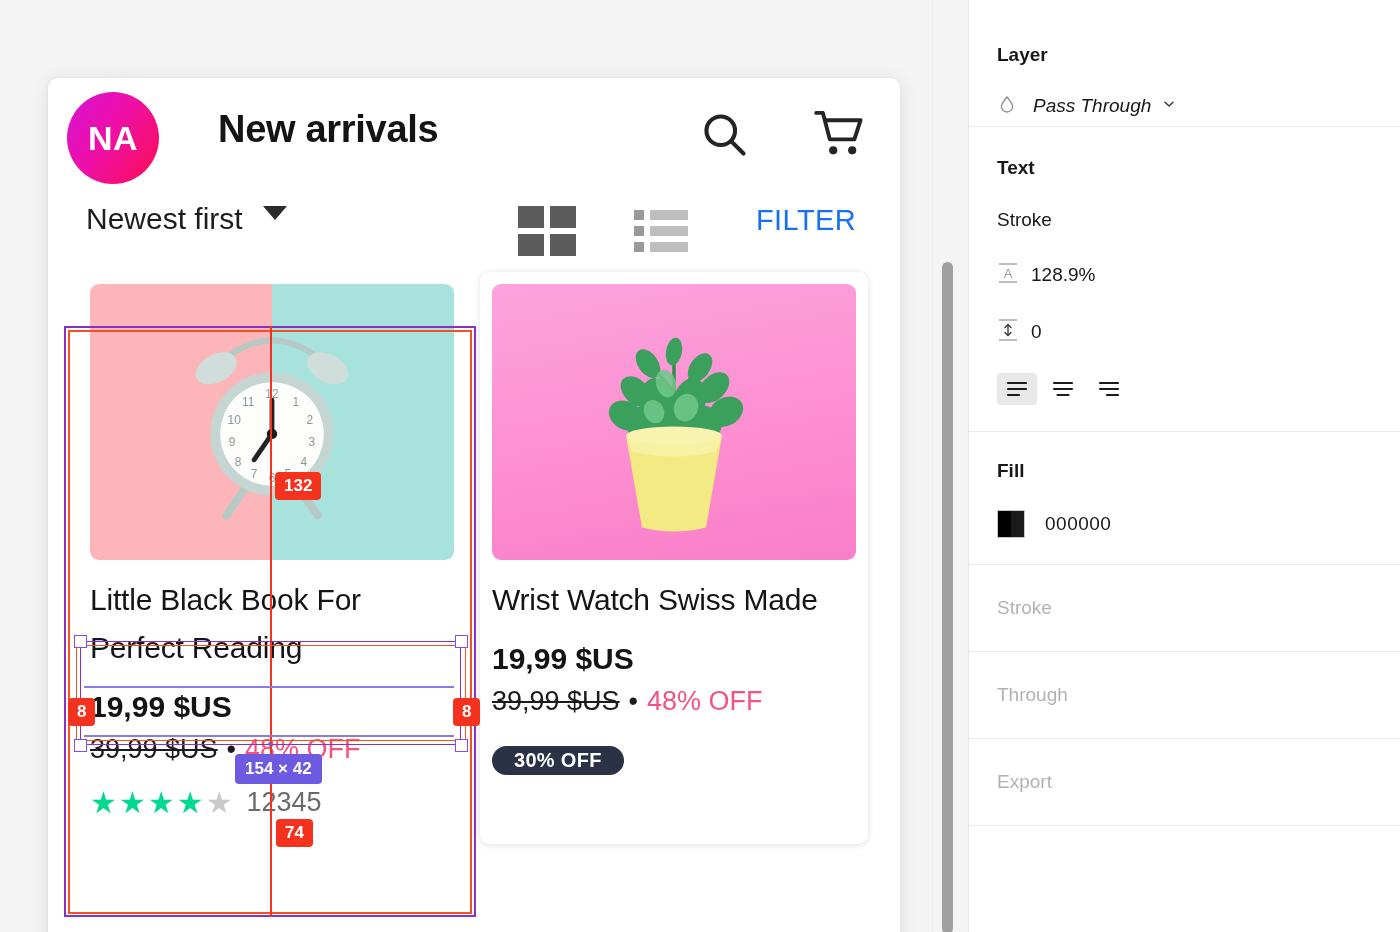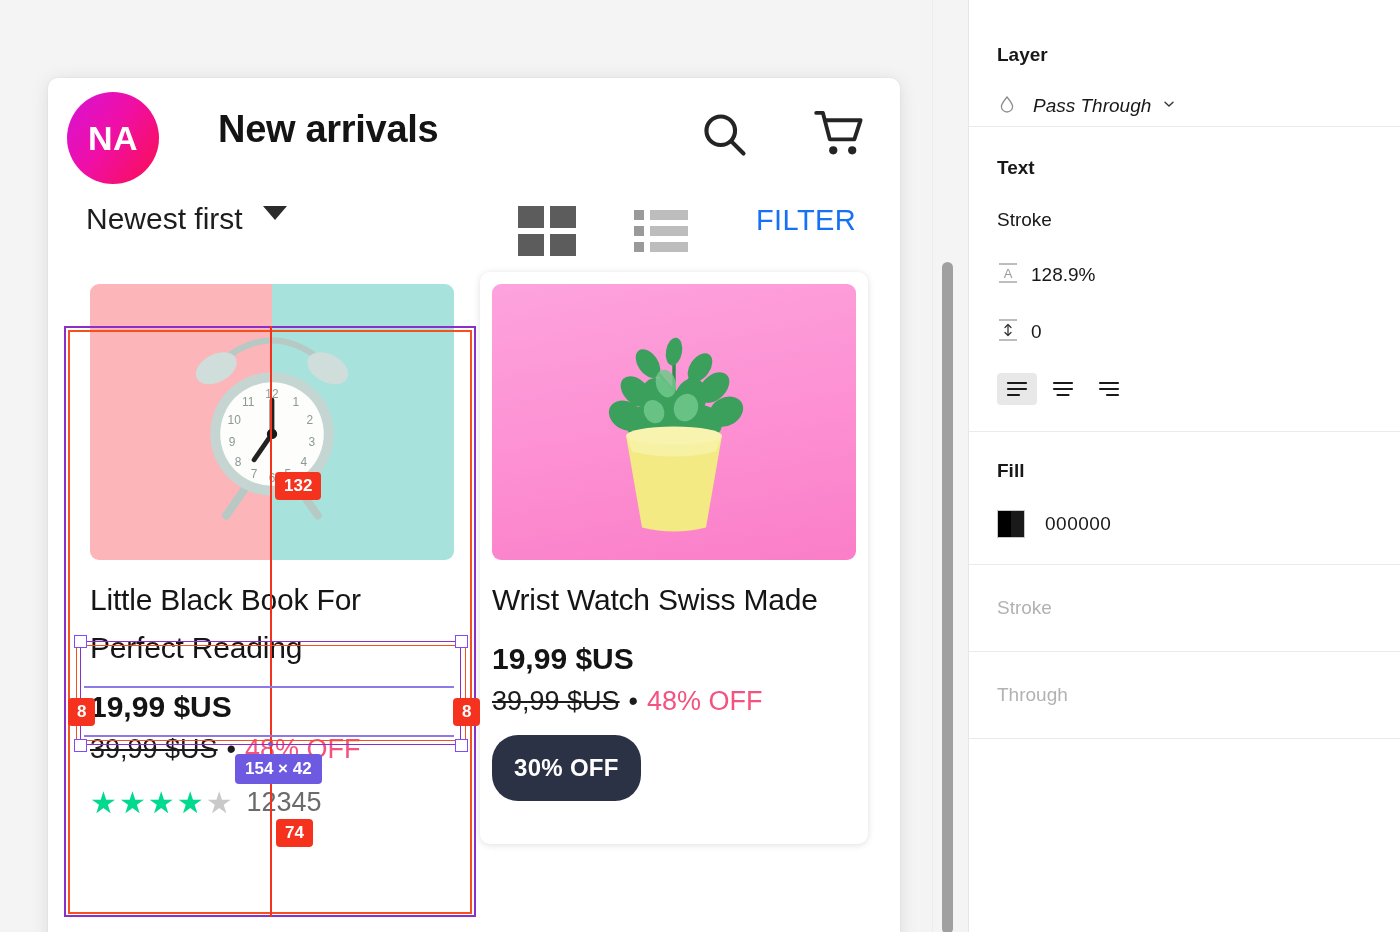--- a/index.html
+++ b/index.html
@@ -80,23 +80,23 @@
   .pprice { font-size: 30px; font-weight: 700; color: #141414; margin-top: 18px; }
   .poldline { margin-top: 10px; font-size: 27px; display: flex; align-items: center; gap: 0; }
   .pold { text-decoration: line-through; color: #1b1b1b; }
   .pdot { color: #1b1b1b; margin: 0 9px; }
   .poff { color: #f4527f; }
   .rating { margin-top: 22px; display: flex; align-items: center; gap: 2px; }
   .star { font-size: 30px; line-height: 1; color: #00d98e; }
   .star.off { color: #c9c9c9; }
   .rcount { font-size: 27px; color: #6b6b6b; margin-left: 12px; }
   .badge-off {
-    margin-top: 18px; display: inline-block;
-    background: #2b3245; color: #fff; font-size: 24px; font-weight: 700;
-    padding: 19px 22px; border-radius: 26px; letter-spacing: 0.3px;
+    margin-top: 29px; display: inline-block;
+    background: #2b3245; color: #fff; font-size: 20px; font-weight: 700;
+    padding: 3px 22px; border-radius: 26px; letter-spacing: 0.3px;
   }
 
   
   .clock { position: absolute; left: 50%; top: 50%; transform: translate(-50%,-50%); }
   
   .plantwrap { position: absolute; left: 50%; top: 50%; transform: translate(-50%,-48%); }
 
   
   .sel-card-outer {
     position: absolute; left: 64px; top: 326px; width: 412px; height: 591px;
@@ -485,15 +485,19 @@
     <div class="sec sec-simple">
       <span class="sec-title muted">Stroke</span>
 
     </div>
 
     <div class="sec sec-simple">
       <span class="sec-title muted">Through</span>
 
     </div>
 
+    <div class="sec sec-simple">
+      <span class="sec-title muted">Export</span>
+
+    </div>
 
   </div>
 </div>
 
 </body></html>

